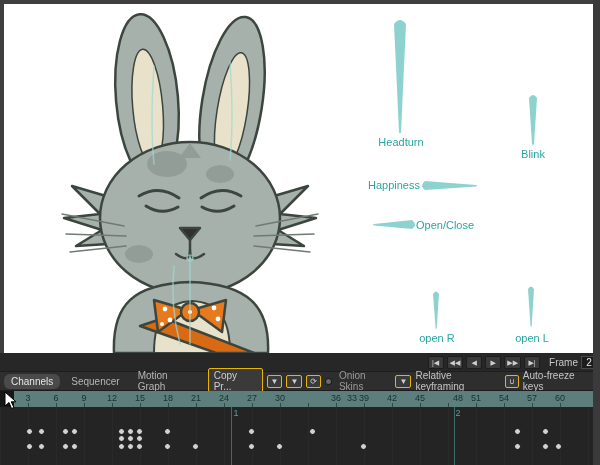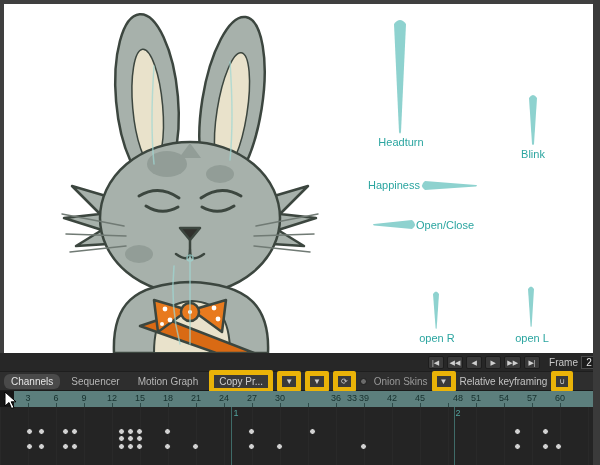--- a/index.html
+++ b/index.html
@@ -18,21 +18,21 @@
   .tbtn{min-width:16px;height:13px;background:#3a3a3a;border:1px solid #1d1d1d;border-radius:2px;
         color:#cfcfcf;font-size:7px;line-height:11px;text-align:center;padding:0 2px;cursor:default;}
   .frame-lbl{color:#c8c8c8;font-size:10px;margin-left:6px;}
   .frame-val{background:#1c1c1c;border:1px solid #4a4a4a;color:#e8e8e8;font-size:10px;
              min-width:16px;height:13px;line-height:12px;text-align:center;padding:0 2px;}
   .toolbar{position:absolute;left:0;top:18px;width:600px;height:20px;background:#2e2e2e;
            border-top:1px solid #1e1e1e;border-bottom:1px solid #1b1b1b;
            display:flex;align-items:center;gap:4px;padding:0 4px;font-size:10px;color:#c4c4c4;}
   .tab{padding:2px 7px;border-radius:6px;color:#b5b5b5;}
   .tab.active{background:#4a4a4a;color:#e6e6e6;}
-  .btn{background:#3a3a3a;border:5px solid #eab308;border-radius:2px;padding:1px 5px;color:#cfcfcf;}
+  .btn{background:#3a3a3a;border:1px solid #eab308;border-radius:2px;padding:1px 5px;color:#cfcfcf;}
   .btn.sm{padding:1px 3px;font-size:8px;}
   .dimtext{color:#9a9a9a;}
   .swatch{display:inline-block;width:7px;height:7px;border-radius:50%;background:#6b6b6b;
           border:1px solid #1d1d1d;margin-right:3px;vertical-align:-1px;}
   .ruler{position:absolute;left:0;top:38px;width:600px;height:16px;background:#5c7f7d;}
   .frame0{position:absolute;left:0;top:0;width:14px;height:16px;background:#161616;color:#f2f2f2;
           font-size:9px;text-align:center;line-height:16px;}
   .tick-label{position:absolute;top:2px;transform:translateX(-50%);font-size:9px;color:#16302d;}
   .tick-mark{position:absolute;bottom:0;width:1px;height:4px;background:#2e4b49;}
   .tracks{position:absolute;left:0;top:54px;width:600px;height:58px;background:#242424;
@@ -153,20 +153,21 @@
       <span class="tab">Motion Graph</span>
       <span class="btn">Copy Pr...</span>
       <span class="btn sm">▼</span>
       <span class="btn sm">▼</span>
       <span class="btn sm">⟳</span>
       <span class="swatch"></span>
       <span class="dimtext">Onion Skins</span>
       <span class="btn sm">▼</span>
       <span>Relative keyframing</span>
       <span class="btn sm">∪</span>
+      <span>Auto-freeze keys</span>
     </div>
 
     <div class="ruler" id="ruler">
       <div class="frame0">0</div>
     <span class="tick-label" style="left: 27.999px;">3</span>
         <span class="tick-mark" style="left: 27.999px;"></span>
         <span class="tick-label" style="left: 55.998px;">6</span>
         <span class="tick-mark" style="left: 55.998px;"></span>
         <span class="tick-label" style="left: 83.997px;">9</span>
         <span class="tick-mark" style="left: 83.997px;"></span>

